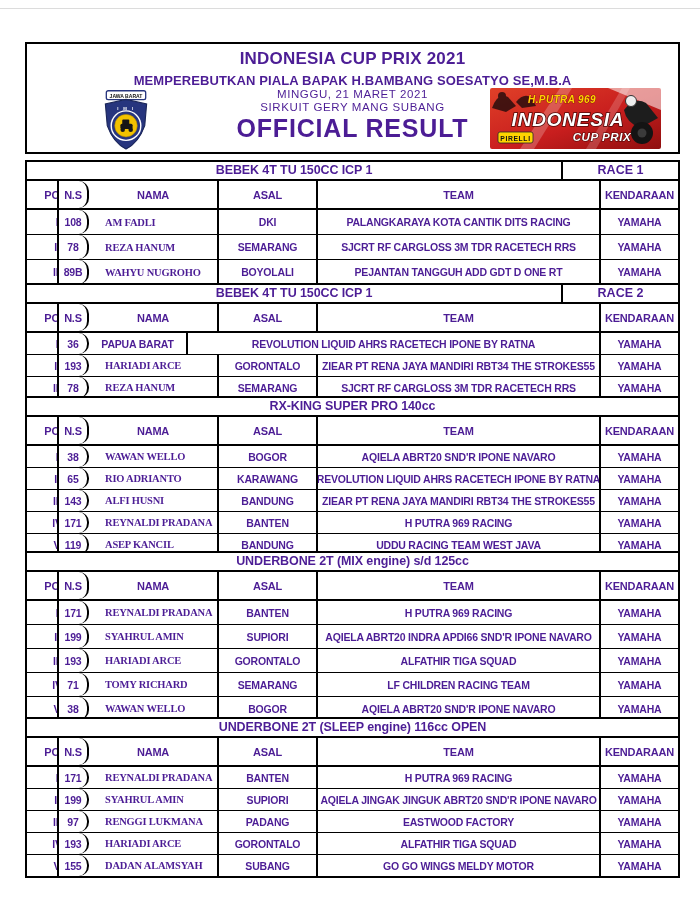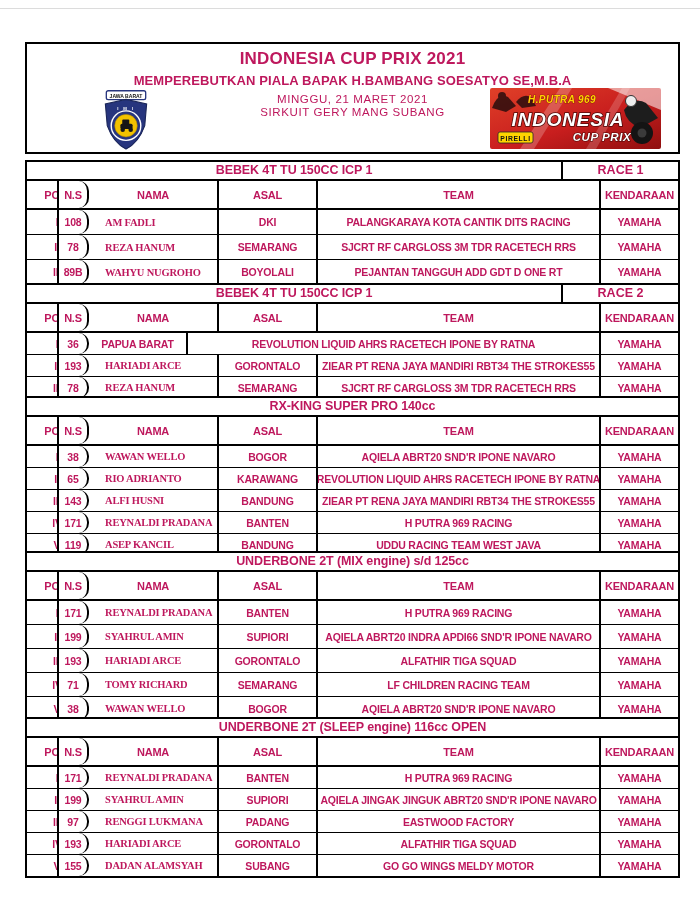--- a/index.html
+++ b/index.html
@@ -1,29 +1,29 @@
 <!DOCTYPE html>
 <html><head>
 <meta charset="utf-8">
 <style>
   html,body{margin:0;padding:0;background:#fff;}
   .page{
     position:relative;width:700px;height:906px;background:#ffffff;overflow:hidden;
-    font-family:"Liberation Sans", sans-serif;color:#be185d;
+    font-family:"Liberation Sans", sans-serif;color:#4c1d95;
   }
   .scan-line{position:absolute;top:8px;left:0;width:700px;height:1px;background:#dcdcdc;}
 
   
   .header-box{
     position:absolute;left:25px;top:42px;width:655px;height:112px;
     border:2px solid #000;box-sizing:border-box;text-align:center;background:#fff;
   }
   .h-title{margin-top:5px;font-size:17px;font-weight:bold;letter-spacing:.2px;}
   .h-sub{margin-top:4px;font-size:13px;font-weight:bold;letter-spacing:.1px;}
-  .h-date{margin-top:5px;font-size:11.5px;letter-spacing:.6px;}
+  .h-date{font-size:11.5px;letter-spacing:.6px;}
   .h-venue{margin-top:1px;font-size:11.5px;letter-spacing:.6px;}
   .h-result{margin-top:1px;font-size:25px;font-weight:bold;letter-spacing:.8px;}
   .logo-left{position:absolute;left:70px;top:46px;width:58px;height:60px;}
   .logo-right{position:absolute;right:17px;top:44px;width:171px;height:61px;}
 
   
   .rtable{
     position:absolute;left:25px;width:655px;border:2px solid #000;
     box-sizing:border-box;background:#fff;font-weight:bold;
   }
@@ -58,20 +58,21 @@
 <body>
 
 <div class="page">
   <div class="scan-line"></div>
 
   <div class="header-box">
     <div class="h-title">INDONESIA CUP PRIX 2021</div>
     <div class="h-sub">MEMPEREBUTKAN PIALA BAPAK H.BAMBANG SOESATYO SE,M.B.A</div>
     <div class="h-date">MINGGU, 21 MARET 2021</div>
     <div class="h-venue">SIRKUIT GERY MANG SUBANG</div>
+    <div class="h-result">OFFICIAL RESULT</div>
 
     <svg class="logo-left" viewBox="0 0 60 64">
       <rect x="9" y="0.8" width="42" height="9.5" rx="2" fill="#ffffff" stroke="#27357e" stroke-width="1.4"></rect>
       <text x="30" y="8" text-anchor="middle" font-size="5.4" font-weight="bold" fill="#111">JAWA BARAT</text>
       <path d="M30 10 L52 15 L50 38 C45 52 38 59 30 63 C22 59 15 52 10 38 L8 15 Z" fill="#27357e" stroke="#1b2659" stroke-width="1.2"></path>
       <text x="30" y="21" text-anchor="middle" font-size="4.6" font-weight="bold" fill="#ffffff" letter-spacing="2">I M I</text>
       <circle cx="30" cy="38" r="16.5" fill="#ffffff"></circle>
       <circle cx="30" cy="38" r="15" fill="#27357e"></circle>
       <circle cx="30" cy="38" r="12" fill="#f2c200" stroke="#b78f00" stroke-width="0.6"></circle>
       <g>

